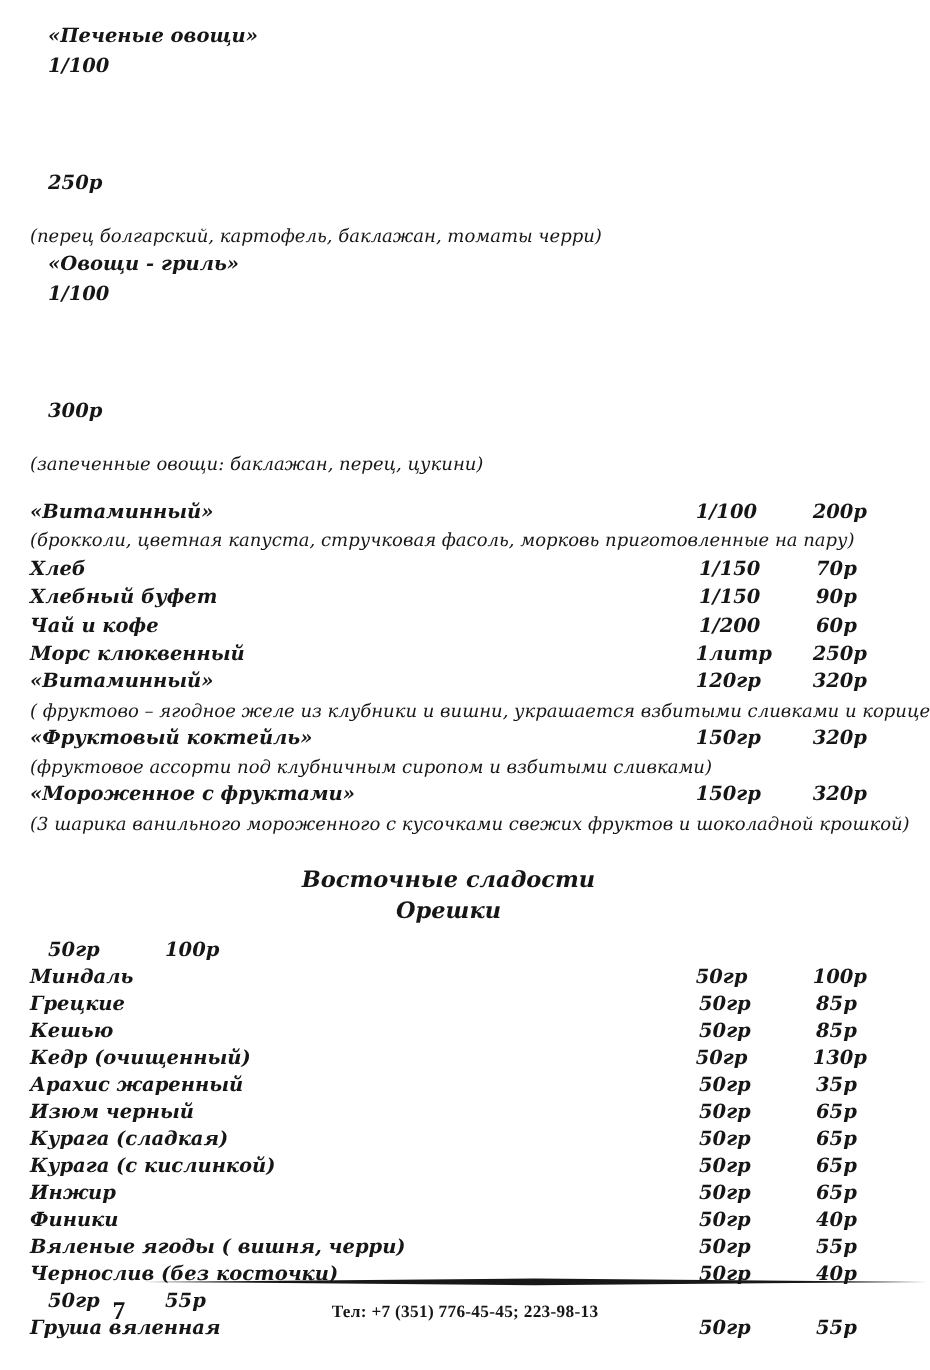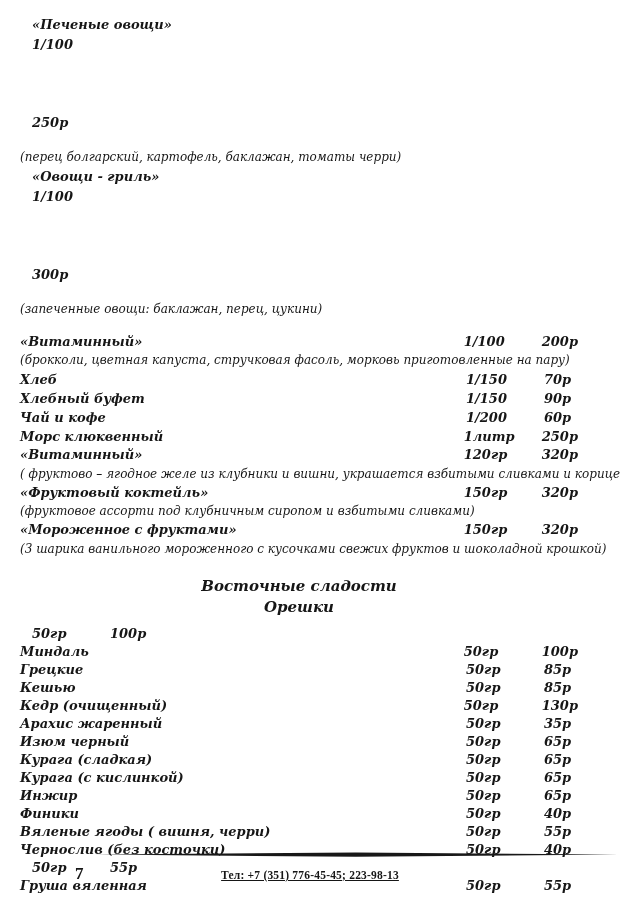--- a/index.html
+++ b/index.html
@@ -64,21 +64,20 @@
     position: absolute; left: 75px; top: 864px;
     font-size: 17px; font-weight: bold; font-style: normal;
     font-family: "Liberation Serif", "DejaVu Serif", serif;
   }
   .phone {
     position: absolute; left: 0; right: 0; top: 869px;
     text-align: center;
     font-size: 11.5px; font-weight: bold; font-style: normal;
     font-family: "Liberation Serif", "DejaVu Serif", serif;
     letter-spacing: 0.2px;
-    text-decoration: underline;
   }
 </style>
 </head>
 <body>
 
 <main>
   <div class="content" id="menu-root">
       <section class="sec sec-baked-vegetables">
         <div class="row">
           <span class="nm">«Печеные овощи»</span>

